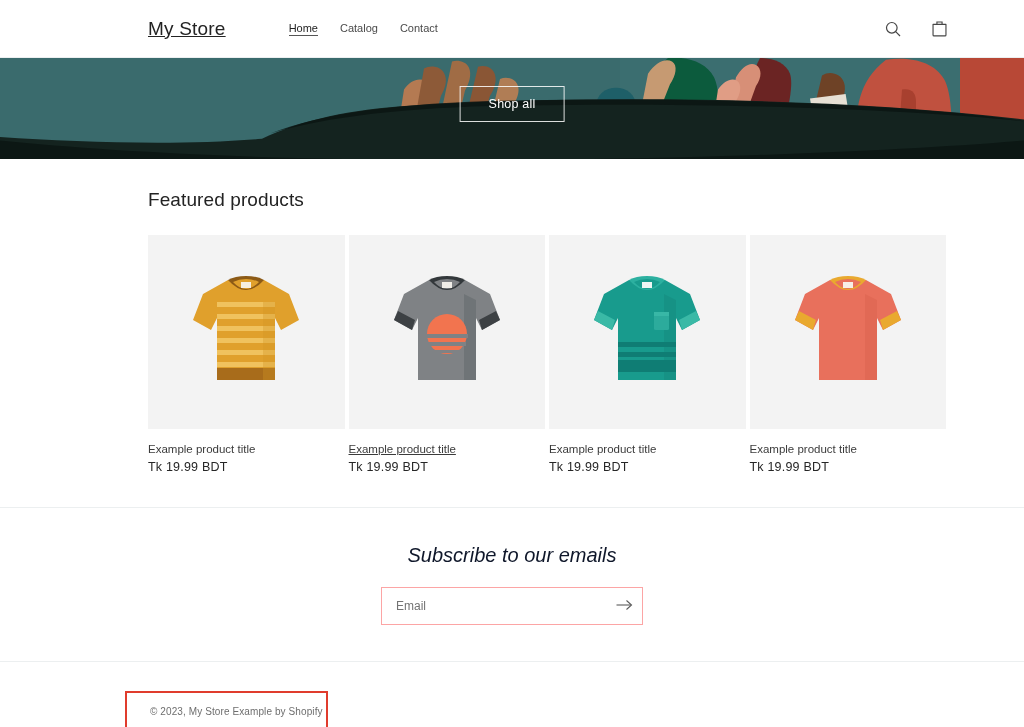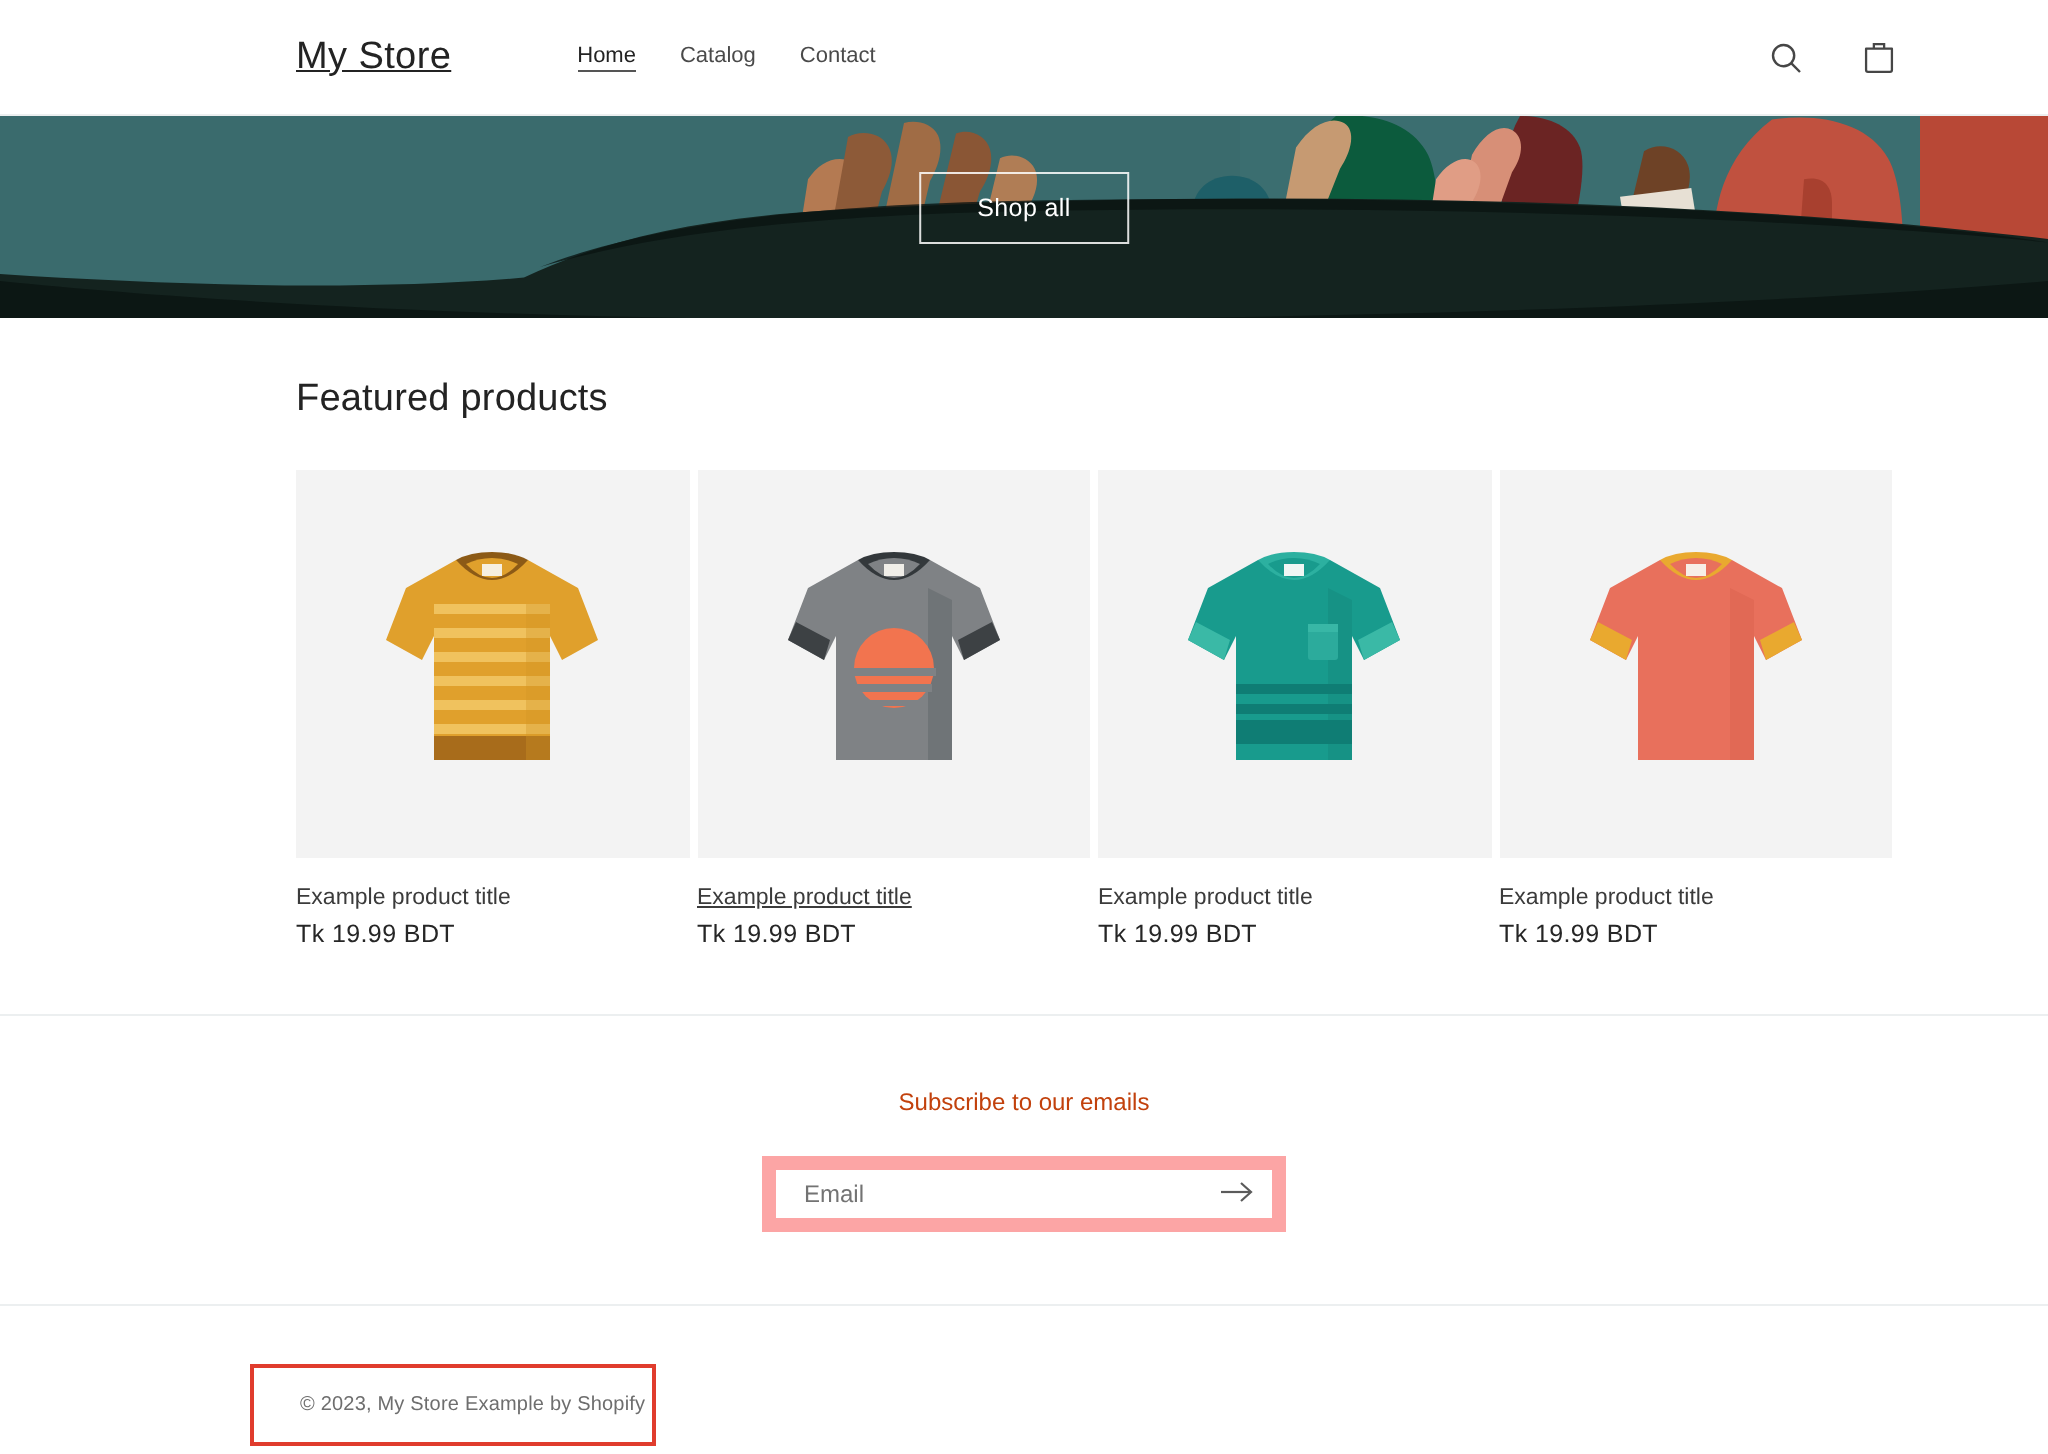--- a/index.html
+++ b/index.html
@@ -135,31 +135,32 @@
   .divider {
     width: 100%;
     height: 1px;
     background: #eceff0;
   }
   .newsletter {
     padding: 36px 0 36px;
     text-align: center;
   }
   .newsletter-title {
-    font-size: 12px;
+    font-size: 20px;
     font-weight: 400;
-    color: #c2410c;
+    color: #0f172a;
     margin-bottom: 20px;
+    font-style: italic;
   }
   .newsletter-form {
     width: 262px;
     margin: 0 auto;
     display: flex;
     align-items: center;
-    border: 7px solid #fca5a5;
+    border: 1px solid #fca5a5;
     height: 38px;
     background: #fff;
   }
   .newsletter-input {
     flex: 1;
     border: none;
     outline: none;
     height: 100%;
     padding: 0 14px;
     font-size: 12px;

